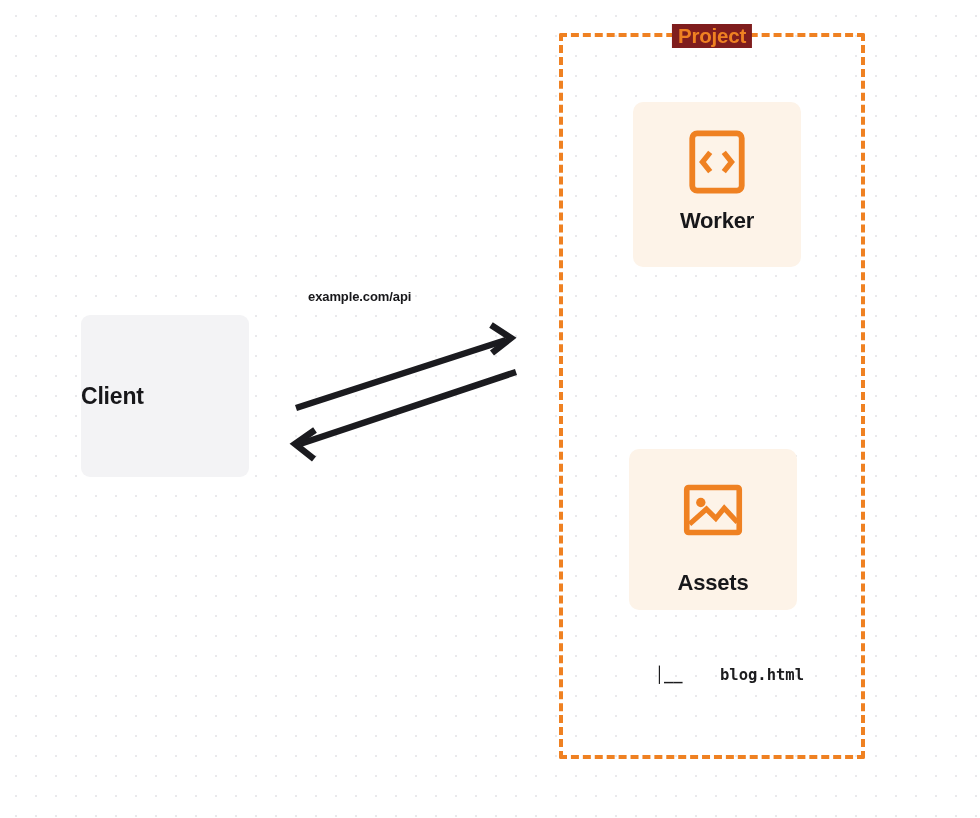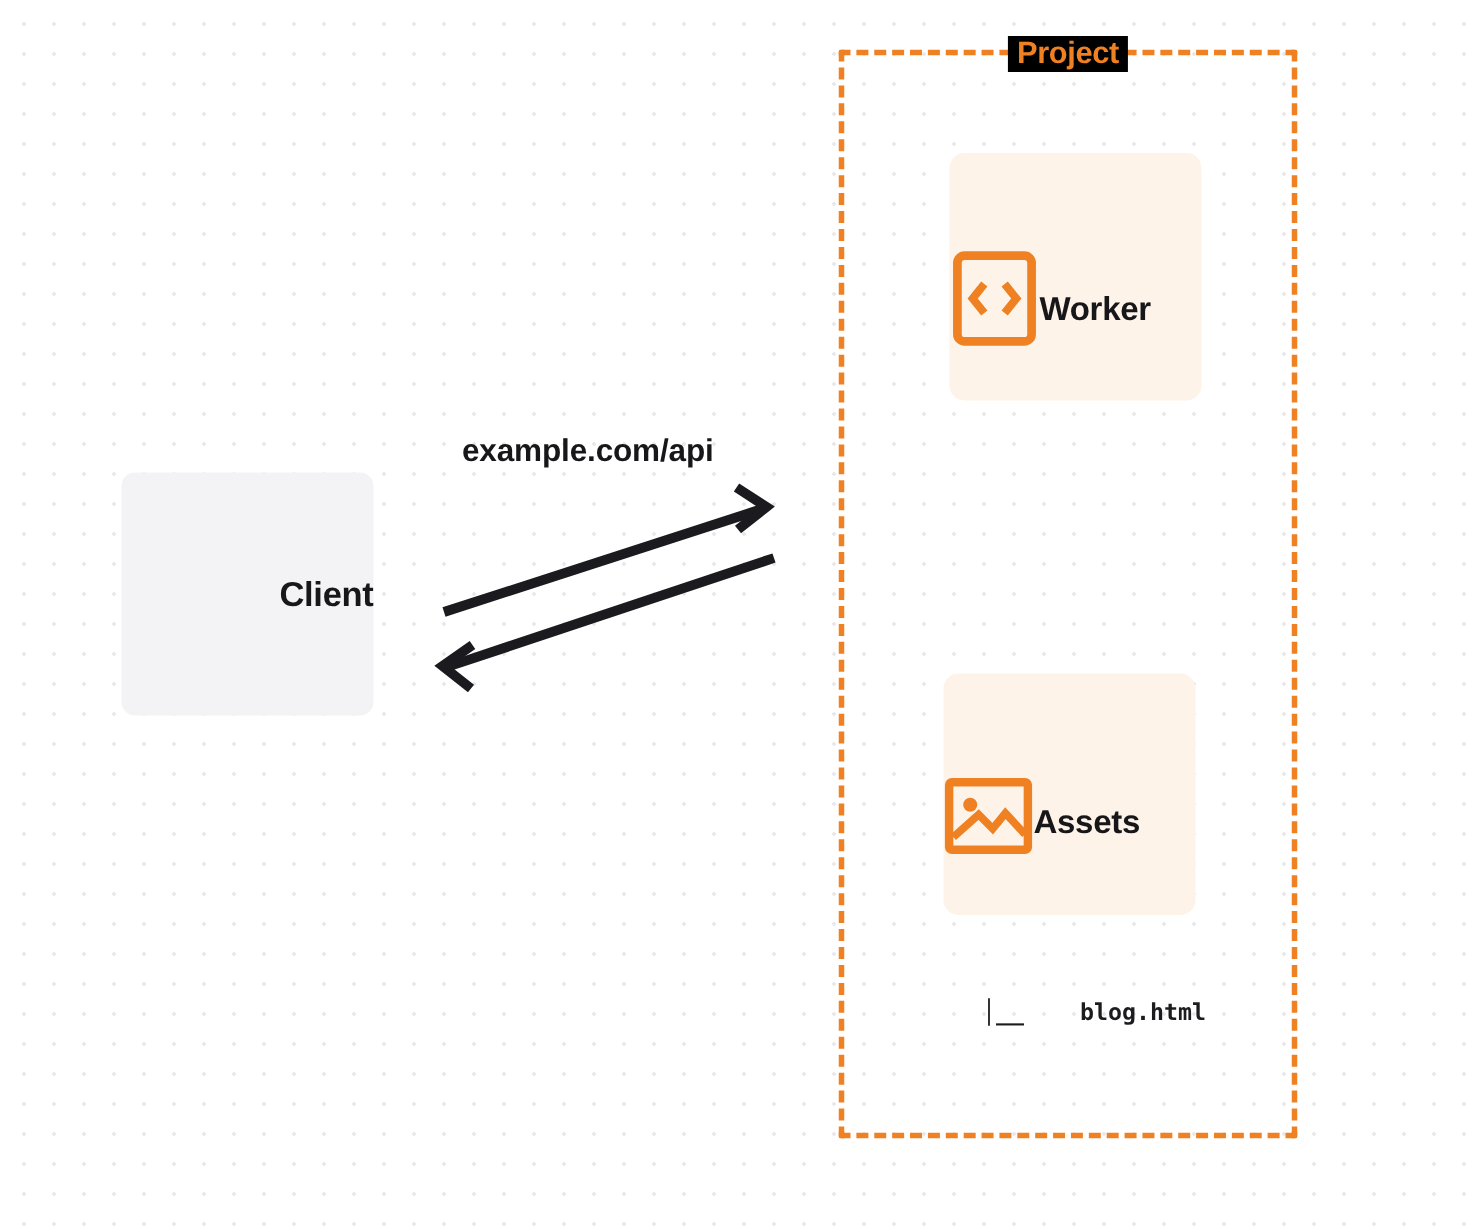--- a/index.html
+++ b/index.html
@@ -27,21 +27,21 @@
   #client-node {
     position: absolute;
     left: 81px;
     top: 315px;
     width: 168px;
     height: 162px;
     background: #f3f3f5;
     border-radius: 9px;
     display: flex;
     align-items: center;
-    justify-content: flex-end;
+    justify-content: flex-start;
   }
   #client-node .node-label {
     font-size: 23px;
     font-weight: bold;
     color: #17171a;
     letter-spacing: -0.2px;
   }
 
   
   #flow-arrows {
@@ -49,21 +49,21 @@
     left: 270px;
     top: 280px;
     width: 270px;
     height: 200px;
   }
 
   #request-label {
     position: absolute;
     left: 308px;
     top: 289px;
-    font-size: 21px;
+    font-size: 13px;
     font-weight: bold;
     color: #17171a;
     letter-spacing: -0.1px;
     white-space: nowrap;
   }
 
   
   #project-container {
     position: absolute;
     left: 559px;
@@ -72,37 +72,37 @@
     height: 726px;
     box-sizing: border-box;
     border: 4px dashed #ef8122;
     border-radius: 2px;
   }
   #project-title {
     position: absolute;
     left: 50%;
     top: -13px;
     transform: translateX(-50%);
-    background: #000000;
+    background: #7f1d1d;
     padding: 0 6px;
     font-size: 20.5px;
     font-weight: bold;
     color: #ef8122;
     letter-spacing: -0.2px;
     white-space: nowrap;
   }
 
   
   .service-card {
     position: absolute;
     width: 168px;
     background: #fdf3e8;
     border-radius: 10px;
     display: flex;
-    flex-direction: row;
+    flex-direction: column;
     align-items: center;
   }
   #worker-card {
     left: 633px;
     top: 102px;
     height: 165px;
     padding-top: 28px;
     box-sizing: border-box;
   }
   #assets-card {
@@ -117,21 +117,21 @@
     height: 64px;
     display: block;
   }
   .service-label {
     margin-top: 14px;
     font-size: 22px;
     font-weight: bold;
     color: #17171a;
     letter-spacing: -0.2px;
   }
-  #assets-card .service-label { margin-top: 8px; }
+  #assets-card .service-label { margin-top: 28px; }
 
   
   #assets-file-tree {
     position: absolute;
     left: 604px;
     top: 618px;
     width: 200px;
     font-family: "DejaVu Sans Mono", monospace;
     font-size: 15.5px;
     line-height: 23px;

